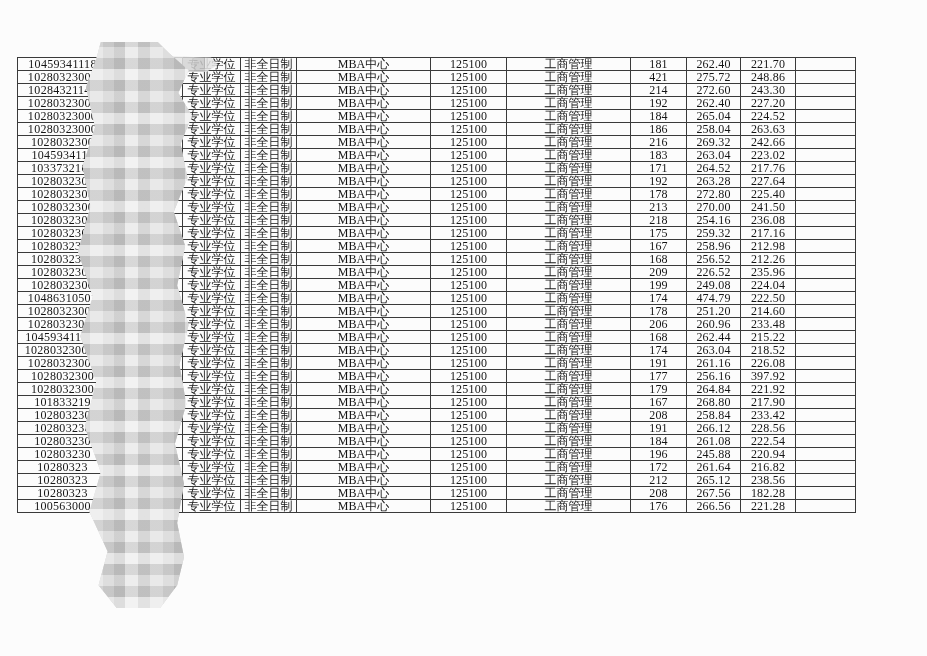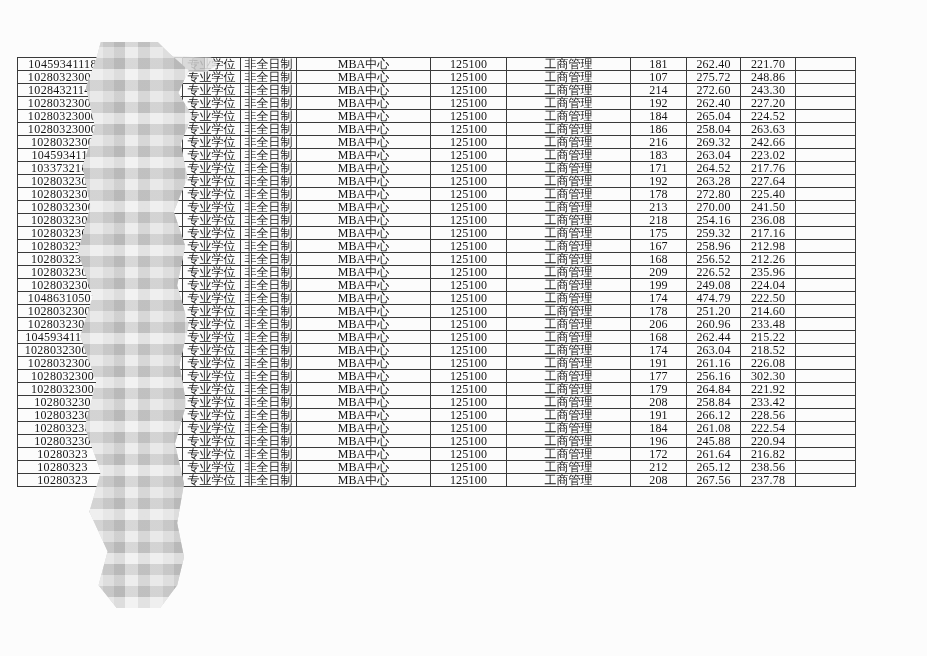--- a/index.html
+++ b/index.html
@@ -139,21 +139,21 @@
       <td class="c-blank"></td>
     </tr>
         <tr>
       <td class="c-id">10280323000</td>
       <td class="c-name"></td>
       <td class="c-degree">专业学位</td>
       <td class="c-mode">非全日制</td>
       <td class="c-center">MBA中心</td>
       <td class="c-code">125100</td>
       <td class="c-major">工商管理</td>
-      <td class="c-s1">107</td>
+      <td class="c-s1">421</td>
       <td class="c-s2">275.72</td>
       <td class="c-s3">248.86</td>
       <td class="c-blank"></td>
     </tr>
         <tr>
       <td class="c-id">10284321141</td>
       <td class="c-name"></td>
       <td class="c-degree">专业学位</td>
       <td class="c-mode">非全日制</td>
       <td class="c-center">MBA中心</td>
@@ -440,37 +440,50 @@
         <tr>
       <td class="c-id">1028032300</td>
       <td class="c-name"></td>
       <td class="c-degree">专业学位</td>
       <td class="c-mode">非全日制</td>
       <td class="c-center">MBA中心</td>
       <td class="c-code">125100</td>
       <td class="c-major">工商管理</td>
       <td class="c-s1">177</td>
       <td class="c-s2">256.16</td>
-      <td class="c-s3">302.30</td>
+      <td class="c-s3">397.92</td>
       <td class="c-blank"></td>
     </tr>
         <tr>
       <td class="c-id">1028032300</td>
       <td class="c-name"></td>
       <td class="c-degree">专业学位</td>
       <td class="c-mode">非全日制</td>
       <td class="c-center">MBA中心</td>
       <td class="c-code">125100</td>
       <td class="c-major">工商管理</td>
       <td class="c-s1">179</td>
       <td class="c-s2">264.84</td>
       <td class="c-s3">221.92</td>
       <td class="c-blank"></td>
     </tr>
         <tr>
+      <td class="c-id">101833219</td>
+      <td class="c-name"></td>
+      <td class="c-degree">专业学位</td>
+      <td class="c-mode">非全日制</td>
+      <td class="c-center">MBA中心</td>
+      <td class="c-code">125100</td>
+      <td class="c-major">工商管理</td>
+      <td class="c-s1">167</td>
+      <td class="c-s2">268.80</td>
+      <td class="c-s3">217.90</td>
+      <td class="c-blank"></td>
+    </tr>
+        <tr>
       <td class="c-id">102803230</td>
       <td class="c-name"></td>
       <td class="c-degree">专业学位</td>
       <td class="c-mode">非全日制</td>
       <td class="c-center">MBA中心</td>
       <td class="c-code">125100</td>
       <td class="c-major">工商管理</td>
       <td class="c-s1">208</td>
       <td class="c-s2">258.84</td>
       <td class="c-s3">233.42</td>
@@ -544,21 +557,34 @@
         <tr>
       <td class="c-id">10280323</td>
       <td class="c-name"></td>
       <td class="c-degree">专业学位</td>
       <td class="c-mode">非全日制</td>
       <td class="c-center">MBA中心</td>
       <td class="c-code">125100</td>
       <td class="c-major">工商管理</td>
       <td class="c-s1">208</td>
       <td class="c-s2">267.56</td>
-      <td class="c-s3">237.78</td>
+      <td class="c-s3">182.28</td>
+      <td class="c-blank"></td>
+    </tr>
+        <tr>
+      <td class="c-id">100563000</td>
+      <td class="c-name"></td>
+      <td class="c-degree">专业学位</td>
+      <td class="c-mode">非全日制</td>
+      <td class="c-center">MBA中心</td>
+      <td class="c-code">125100</td>
+      <td class="c-major">工商管理</td>
+      <td class="c-s1">176</td>
+      <td class="c-s2">266.56</td>
+      <td class="c-s3">221.28</td>
       <td class="c-blank"></td>
     </tr>
       </tbody>
   </table>
 
   <div class="redaction"></div>
   <div class="redaction-wisp"></div>
 
 </div>
 

